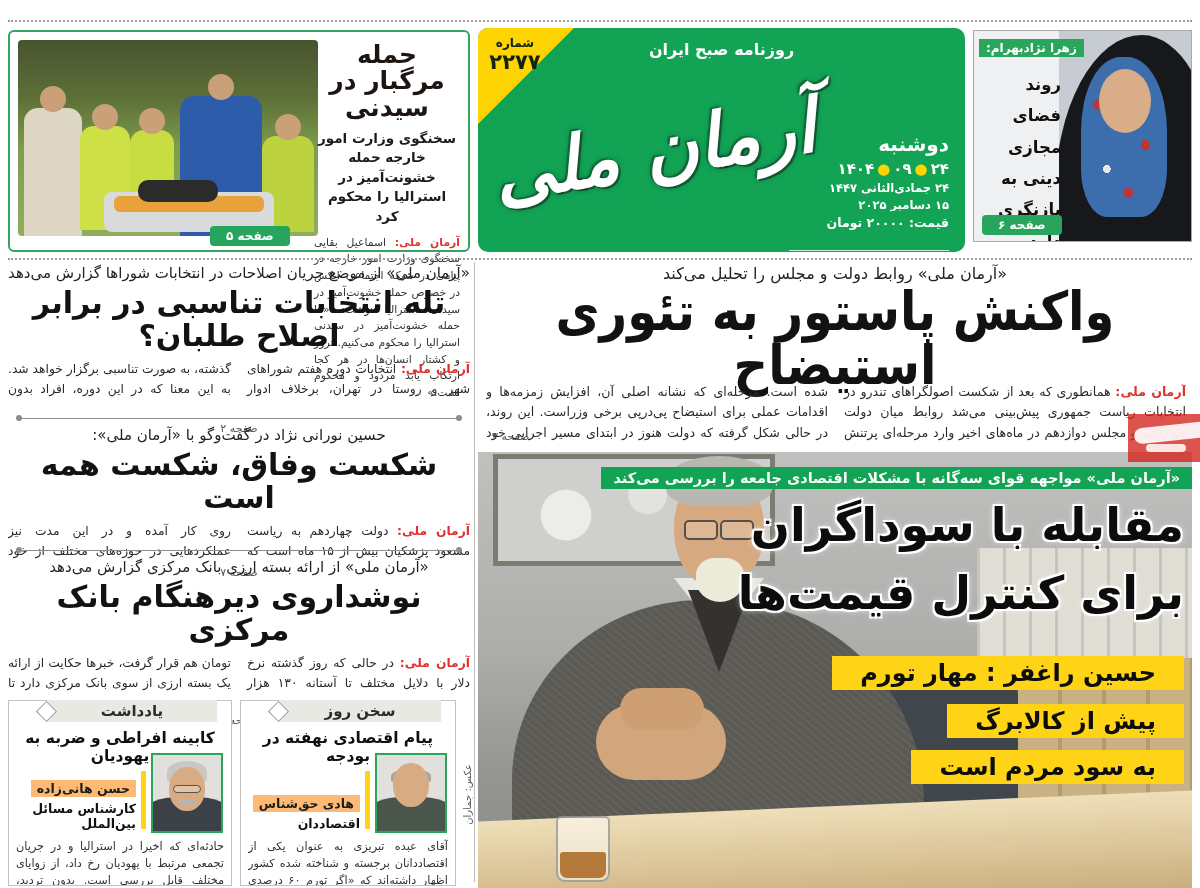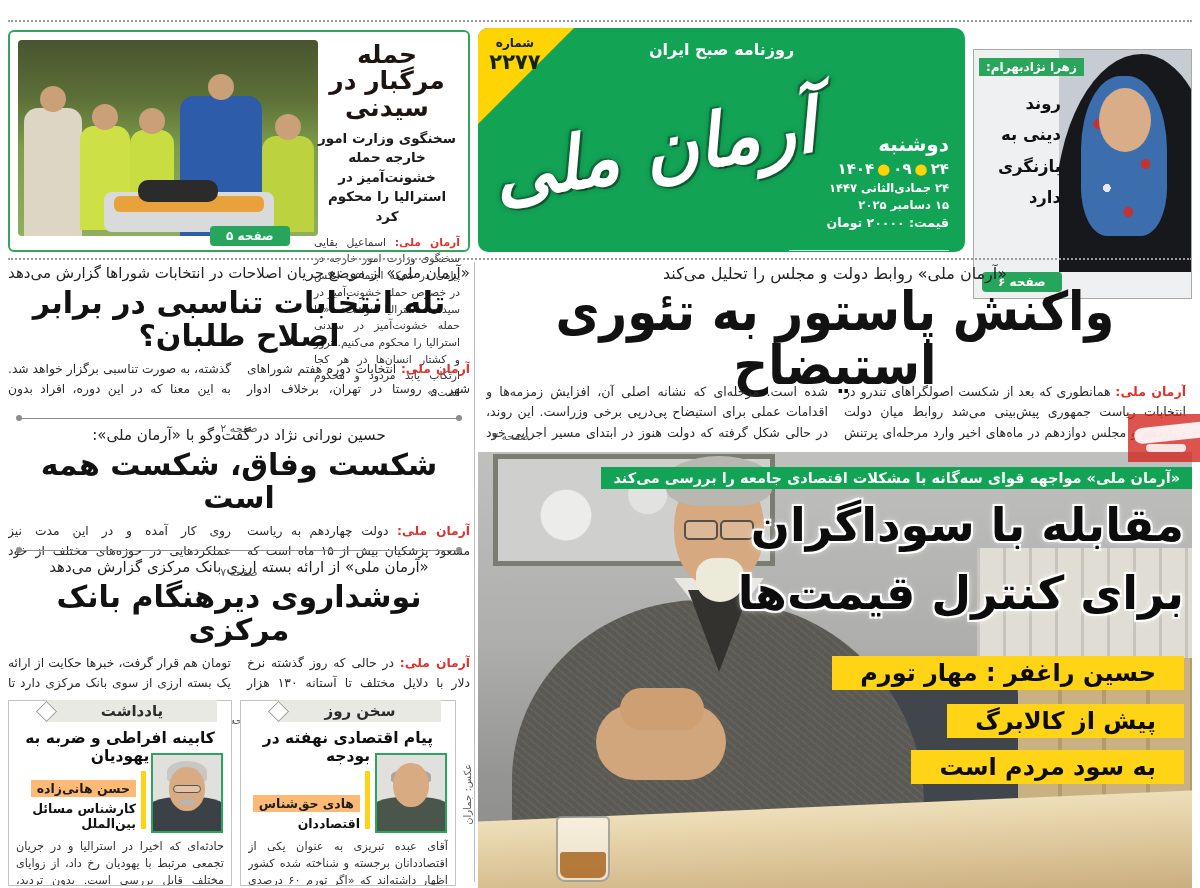--- a/index.html
+++ b/index.html
@@ -54,21 +54,21 @@
   .mh-dates { position:absolute; right:16px; top:104px; width:160px; text-align:right; color:#fff; }
   .mh-weekday { font-size:20px; font-weight:bold; }
   .mh-shamsi { direction:ltr; text-align:right; font-size:15px; font-weight:bold; margin-top:4px; }
   .mh-shamsi .dot { color:#ffd403; margin:0 3px; }
   .mh-hijri, .mh-greg { font-size:11.5px; font-weight:bold; margin-top:3px; }
   .mh-price { font-size:12.5px; font-weight:bold; margin-top:3px; }
   .mh-site { direction:ltr; font-size:20px; margin-top:20px; border-top:1px solid rgba(255,255,255,.8);
              padding-top:2px; text-align:center; color:#fff; }
 
   
-  .zahra-box { left:973px; top:30px; width:219px; height:250px; border:1px solid #a9a9a9; background:#eef0f2; overflow:hidden;margin-top:19px; }
+  .zahra-box { left:973px; top:30px; width:219px; height:212px; border:1px solid #a9a9a9; background:#eef0f2; overflow:hidden; }
   .z-photo { position:absolute; right:0; top:0; width:132px; height:222px; background:#c6ccd2; overflow:hidden; }
   .z-chador { position:absolute; right:-22px; top:4px; width:158px; height:230px; background:#17181c;
               border-radius:55% 45% 0 0 / 70% 55% 0 0; }
   .z-scarf { position:absolute; right:24px; top:26px; width:86px; height:160px; border-radius:46% 46% 30% 30%;
              background:#3c6dad;
              background-image:radial-gradient(circle 5px at 20% 30%, #c23333 98%, transparent),
                               radial-gradient(circle 4px at 65% 20%, #e8e8e8 98%, transparent),
                               radial-gradient(circle 5px at 75% 55%, #c23333 98%, transparent),
                               radial-gradient(circle 4px at 30% 70%, #e8e8e8 98%, transparent),
                               radial-gradient(circle 5px at 55% 85%, #c23333 98%, transparent); }
@@ -224,20 +224,21 @@
 
 <div class="abs zahra-box">
   <div class="z-photo">
     <div class="z-chador"></div>
     <div class="z-scarf"></div>
     <div class="z-face"></div>
   </div>
   <div class="z-byline">زهرا نژادبهرام:</div>
   <div class="z-lines">
     <div>روند</div>
+    <div>فضای مجازی</div>
     <div>دینی به</div>
     <div>بازنگری</div>
     <div>دارد</div>
   </div>
   <span class="page-btn z-pbtn">صفحه ۶</span>
 </div>
 
 <div class="abs rule-dotted" style="left:8px; top:258px; width:1184px;"></div>
 <div class="abs hairline-v" style="left:474px; top:262px; height:620px;"></div>
 

